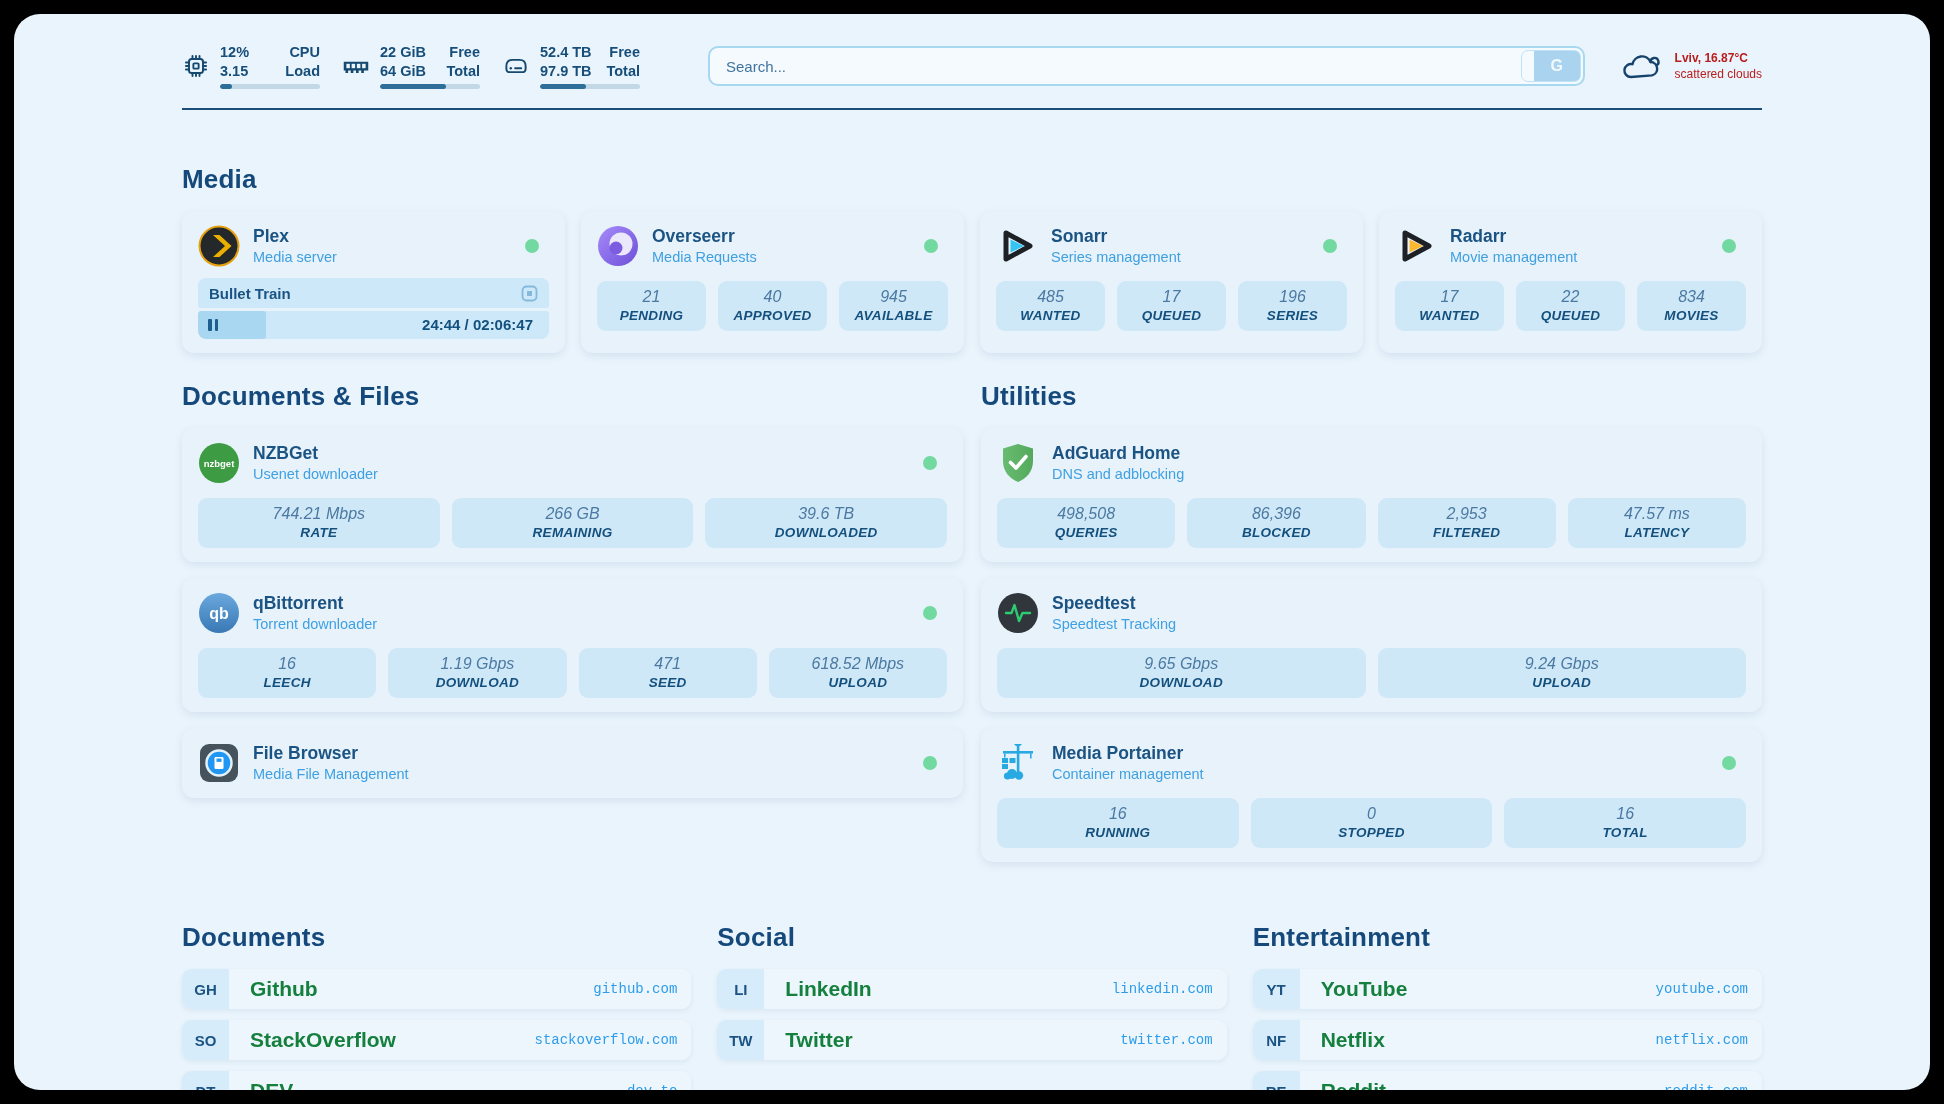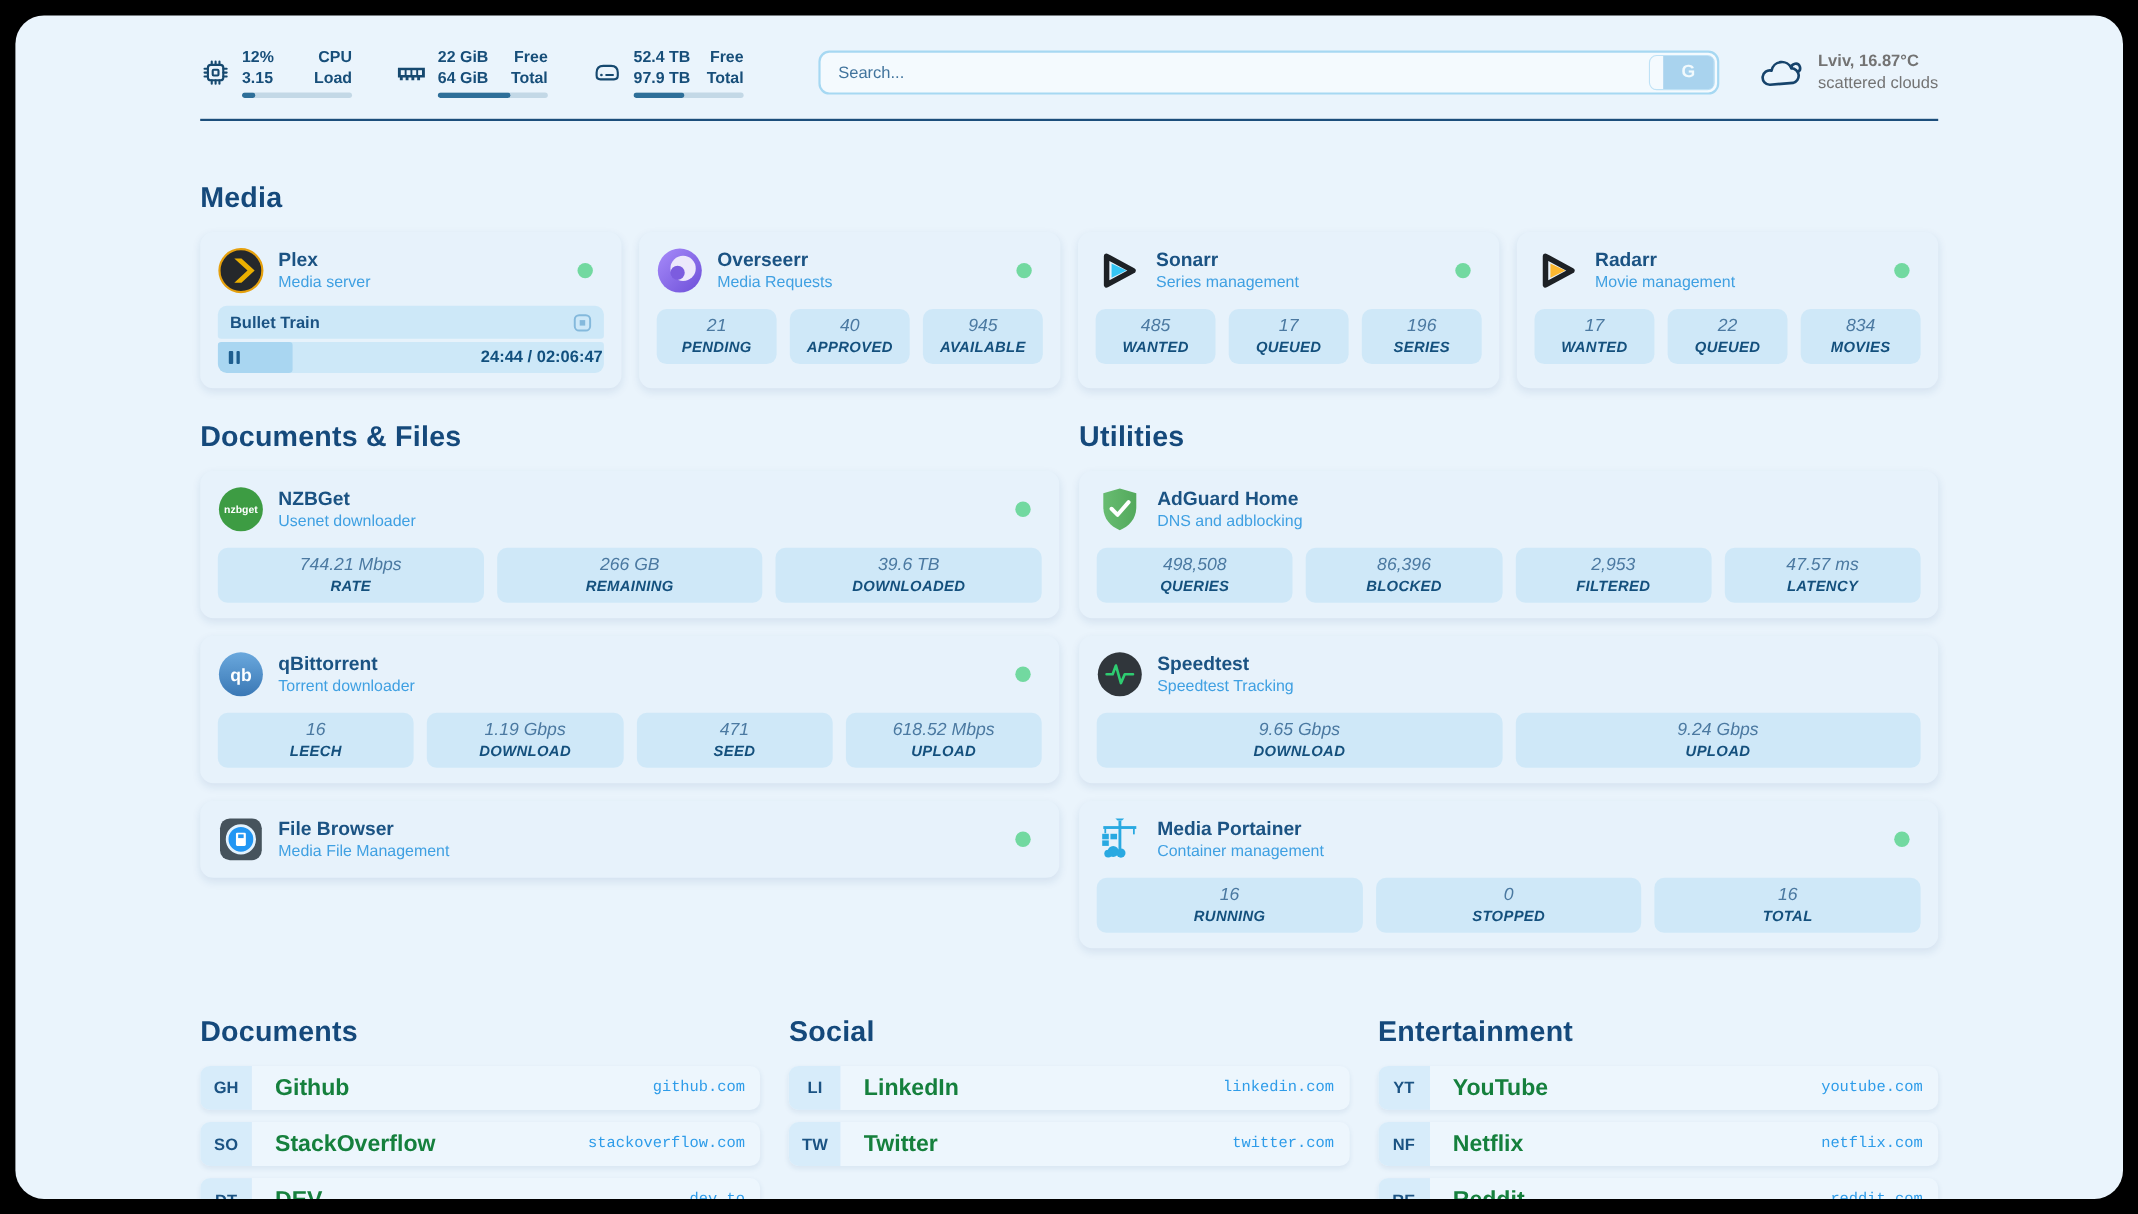--- a/index.html
+++ b/index.html
@@ -4,42 +4,42 @@
 <style>
   * { margin:0; padding:0; box-sizing:border-box; }
   html,body { width:1944px; height:1104px; }
   body { background:#000; font-family:"Liberation Sans", sans-serif; }
   .frame { width:1944px; height:1104px; background:#000; padding:14px; }
   .page { width:100%; height:100%; background:#eaf4fc; border-radius:26px; overflow:hidden;
           padding:24px 168px 0 168px; }
 
   
   .topbar { display:flex; align-items:center; height:56px; }
-  .sys-widgets { display:flex; gap:40px; align-items:flex-end; }
+  .sys-widgets { display:flex; gap:22px; align-items:flex-end; }
   .sys-widget { display:flex; gap:10px; align-items:center; }
   .sys-icon { width:28px; height:28px; flex:0 0 auto; color:#16496f; }
   .sys-body { width:100px; }
   .sys-rows { display:flex; justify-content:space-between; }
   .sys-col { display:flex; flex-direction:column; font-size:14.5px; font-weight:600; color:#174e79; line-height:1.25; }
   .sys-col.labels { text-align:right; }
   .sys-bar { margin-top:4px; height:5px; border-radius:3px; background:#c3d8e6; overflow:hidden; }
   .sys-bar .fill { height:100%; background:#2e6f99; border-radius:3px; }
 
   .searchwrap { flex:1; margin:0 36px 0 44px; position:relative;padding-left:24px; }
   .search-input { width:100%; height:40px; background:#f4fafe; border:2px solid #a6d8f2; border-radius:10px;
           padding:0 76px 0 16px; font-size:15px; color:#2c6a94; outline:none; font-family:"Liberation Sans",sans-serif; }
   .search-input::placeholder { color:#41749d; opacity:1; }
   .g-btn { position:absolute; right:4px; top:4px; height:32px; width:60px; border:1.5px solid #bfe2f6;
           border-radius:7px; background:transparent; display:flex; justify-content:flex-end; cursor:pointer; padding:0; }
   .g-btn .g-fill { width:46px; height:100%; background:#a9d3ee; border-radius:0 5px 5px 0; color:#f2fafd;
           font-size:16px; font-weight:700; display:flex; align-items:center; justify-content:center; }
 
   .weather { display:flex; align-items:center; gap:12px; }
   .weather-icon { width:42px; height:32px; color:#16436b; }
-  .weather-text { font-size:15px; color:#737373; line-height:1.35; }
+  .weather-text { font-size:12px; color:#b91c1c; line-height:1.35; }
   .weather-text .w1 { font-weight:700; }
   .weather-text .w2 { font-weight:500; }
 
   .divider { height:2px; background:#1c4e7b; margin-top:14px; }
 
   
   h2.section-title { font-size:26px; font-weight:700; color:#15497b; letter-spacing:.2px; }
   .media-section { margin-top:54px; }
   .media-row { margin-top:16px; display:grid; grid-template-columns:repeat(4,1fr); gap:16px; }
 
@@ -59,21 +59,21 @@
 
   
   .player { margin-top:11px; }
   .player-title { background:#cde8f8; border-radius:8px 8px 3px 3px; height:30px; display:flex; align-items:center;
           padding:0 11px; font-size:15px; font-weight:600; color:#1b5383; }
   .stop-icon { margin-left:auto; width:17px; height:17px; color:#84b9dc; cursor:pointer; }
   .player-bar { margin-top:3px; position:relative; background:#cde8f8; border-radius:3px 3px 8px 8px; height:28px; overflow:hidden; }
   .player-fill { position:absolute; left:0; top:0; bottom:0; background:#a9d6f1; border-radius:3px 3px 3px 8px; }
   .pause-icon { position:absolute; left:10px; top:8px; width:10px; height:12px; display:flex; gap:3px; }
   .pause-icon i { width:3.5px; height:12px; background:#1d5e8f; border-radius:1px; }
-  .player-time { position:absolute; right:1px; top:5px; font-size:15px; font-weight:700; color:#12507e; }
+  .player-time { position:absolute; right:16px; top:5px; font-size:15px; font-weight:700; color:#12507e; }
 
   .two-col { margin-top:28px; display:grid; grid-template-columns:1fr 1fr; gap:0 18px; align-items:start; }
   .col h2 { margin-bottom:16px; }
   .col .card { margin-bottom:16px; }
 
   
   .bookmarks { margin-top:44px; display:grid; grid-template-columns:1fr 1fr 1fr; gap:0 26px; align-items:start; }
   .bm-col h2 { margin-bottom:16px; }
   .bm-row { display:flex; align-items:center; height:40px; background:#edf6fd; border-radius:9px; overflow:hidden;
           margin-bottom:11px; box-shadow:0 2px 5px rgba(21,73,123,.08); cursor:pointer; }

